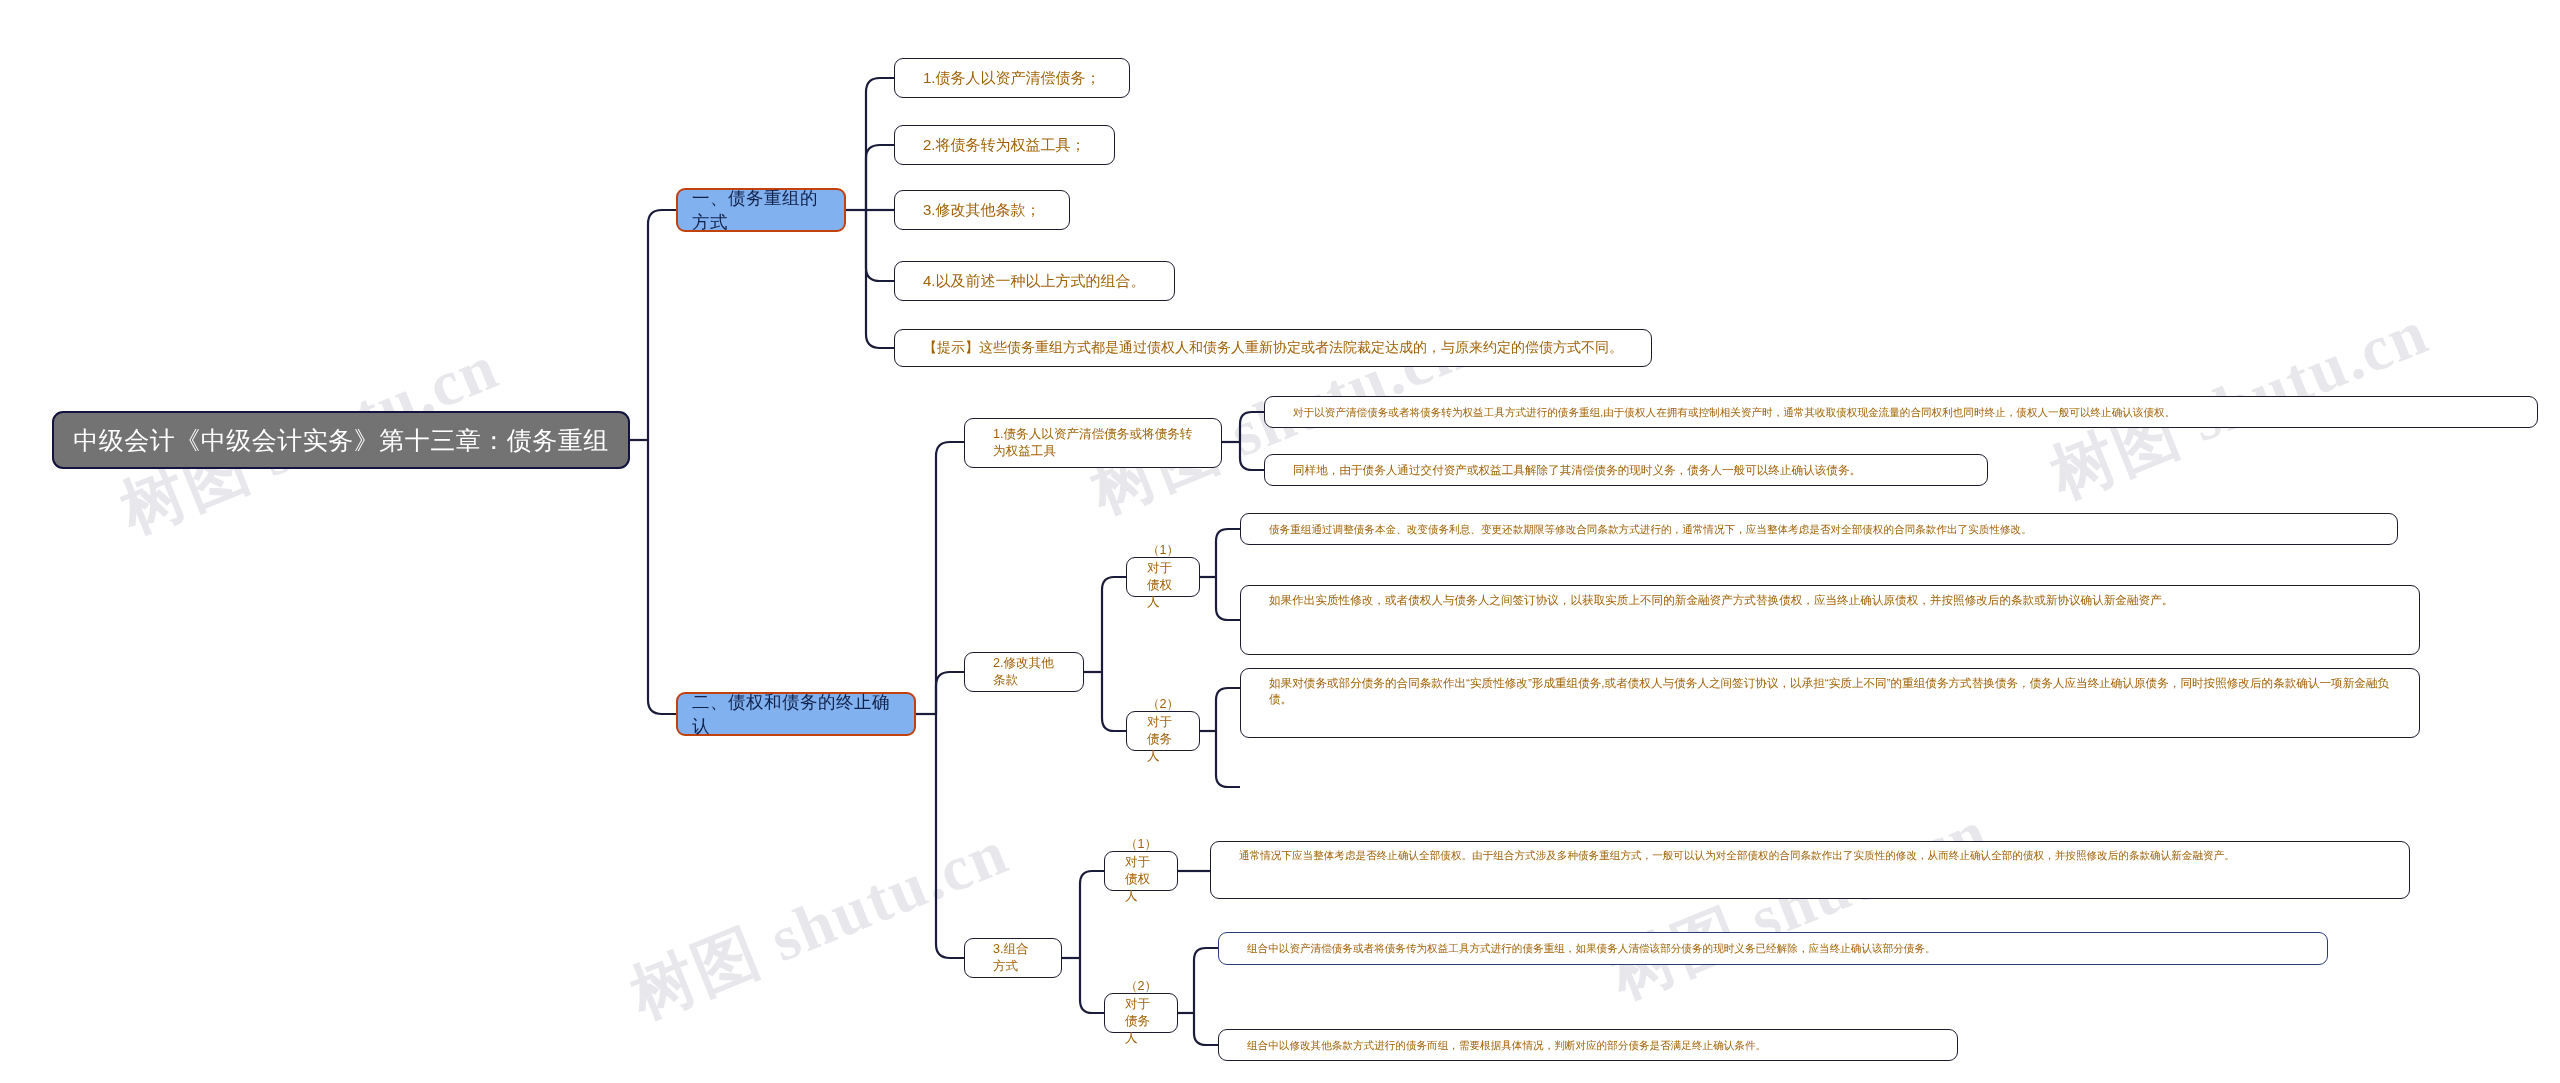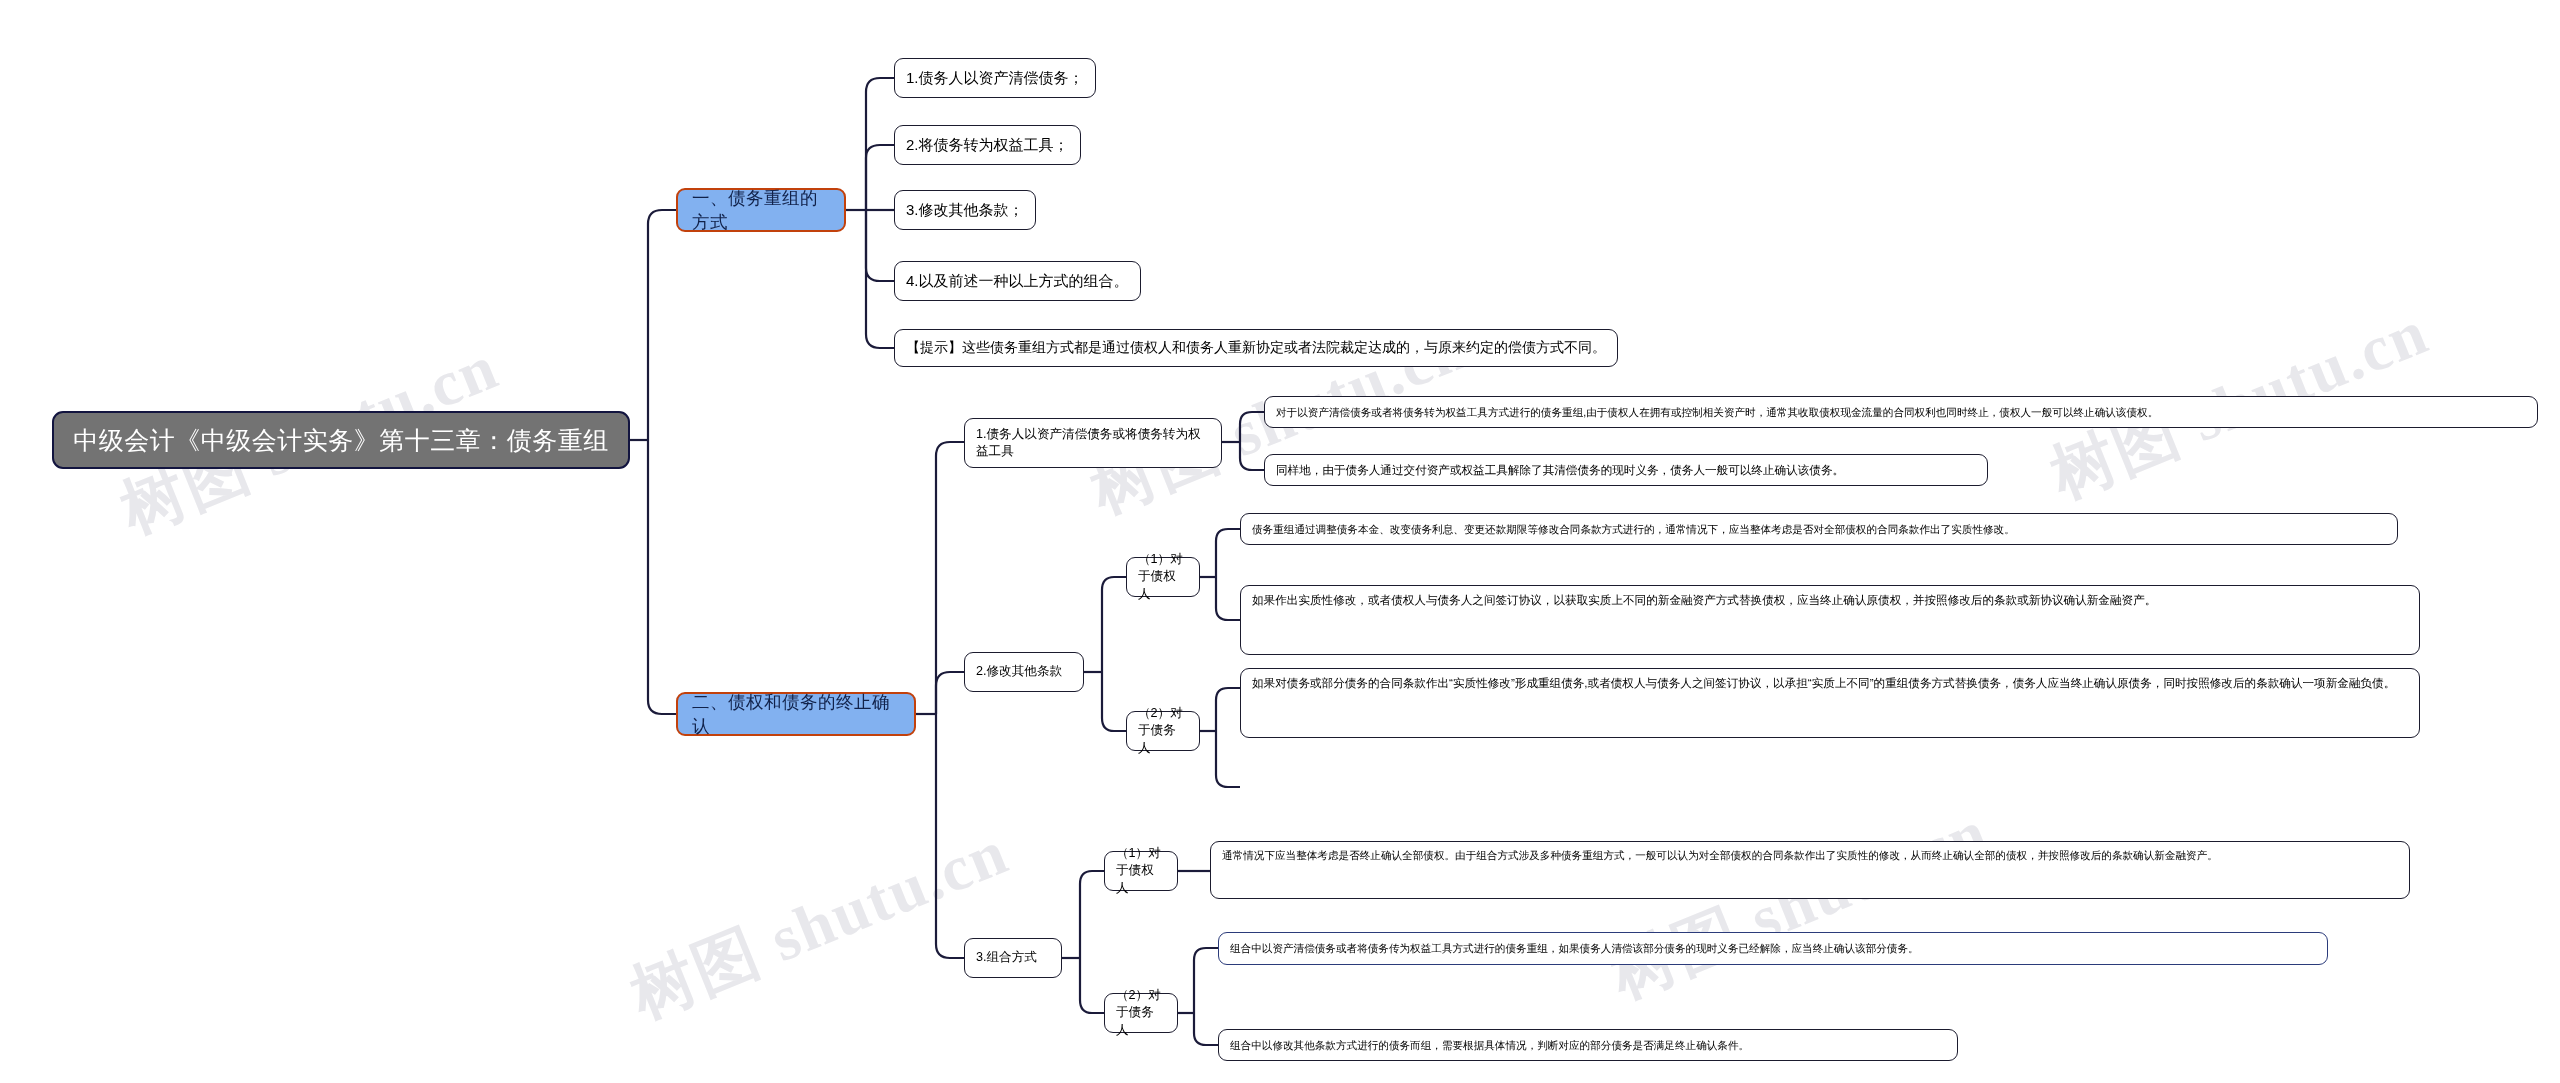--- a/index.html
+++ b/index.html
@@ -58,22 +58,22 @@
     font-size: 17.5px;
     padding: 7px 14px;
     border-radius: 9px;
     justify-content: center;
     letter-spacing: 0.5px;
   }
   
   .n-box {
     background: #ffffff;
     border: 1.6px solid #1b1b2e;
-    color: #000000;
-    padding: 6px 11px;
+    color: #a16207;
+    padding: 6px 28px;
     border-radius: 9px;
   }
   .fs-15 { font-size: 15px; }
   .fs-14 { font-size: 14px; }
   .fs-13 { font-size: 12.6px; }
   .fs-12 { font-size: 11.6px; }
   .fs-11 { font-size: 10.6px; }
   .n-navy { border-color: #2b3b7a; }
 </style>
 </head>

